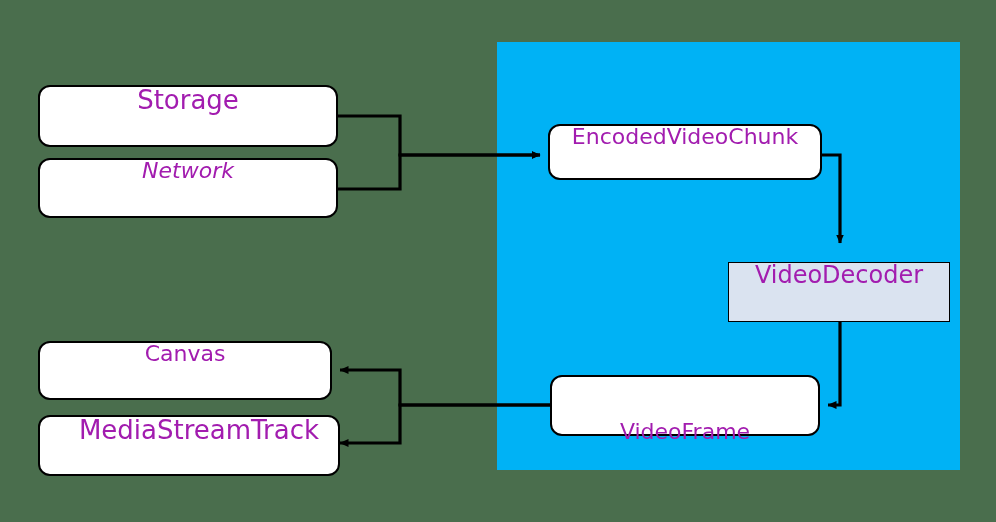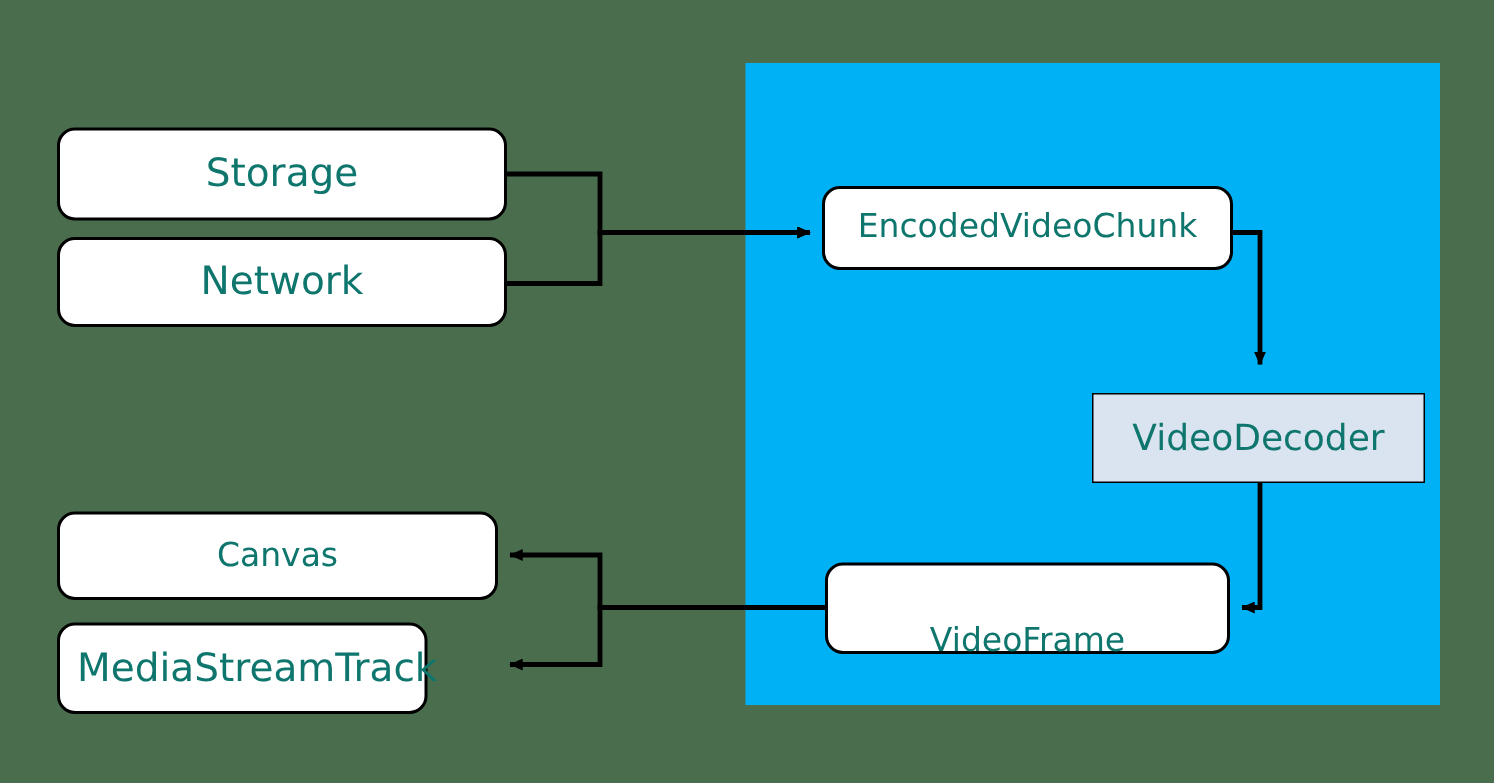--- a/index.html
+++ b/index.html
@@ -16,26 +16,25 @@
     font-family: "DejaVu Sans", sans-serif;
   }
   .blue-panel {
     position: absolute;
     background: #00b2f5;
   }
   .node {
     position: absolute;
     box-sizing: border-box;
     display: flex;
-    align-items: center;
     justify-content: center;
     background: #ffffff;
     border: 2px solid #000000;
     border-radius: 12px;
-    color: #0f766e;
+    color: #a21caf;
     font-family: "DejaVu Sans", sans-serif;
     white-space: nowrap;
     z-index: 5;
   }
   .node.square {
     border-radius: 0;
     border-width: 1px;
     margin-top: 12px;
   }
   .node-label {
@@ -72,32 +71,32 @@
         <path d="M 550 405 L 400 405 L 400 370 L 340 370" marker-end="url(#arrowhead)"></path>
         <path d="M 550 405 L 400 405 L 400 443 L 340 443" marker-end="url(#arrowhead)"></path>
       </g>
   </svg>
 
   <div id="node-layer">
       <div class="node" style="left: 38px; top: 85px; width: 300px; height: 62px; background: rgb(255, 255, 255); border-color: rgb(0, 0, 0);">
         <span class="node-label" style="font-size: 26px;">Storage</span>
       </div>
       <div class="node" style="left: 38px; top: 158px; width: 300px; height: 60px; background: rgb(255, 255, 255); border-color: rgb(0, 0, 0);">
-        <span class="node-label" style="font-size: 26px;">Network</span>
+        <span class="node-label" style="font-size: 22px; font-style: italic;">Network</span>
       </div>
       <div class="node" style="left: 548px; top: 124px; width: 274px; height: 56px; background: rgb(255, 255, 255); border-color: rgb(0, 0, 0);">
         <span class="node-label" style="font-size: 22px;">EncodedVideoChunk</span>
       </div>
       <div class="node square" style="left: 728px; top: 250px; width: 222px; height: 60px; background: rgb(218, 227, 240); border-color: rgb(0, 0, 0);">
         <span class="node-label" style="font-size: 24px;">VideoDecoder</span>
       </div>
       <div class="node" style="left: 550px; top: 375px; width: 270px; height: 61px; background: rgb(255, 255, 255); border-color: rgb(0, 0, 0);">
         <span class="node-label" style="font-size: 22px; margin-top: 44px;">VideoFrame</span>
       </div>
       <div class="node" style="left: 38px; top: 341px; width: 294px; height: 59px; background: rgb(255, 255, 255); border-color: rgb(0, 0, 0);">
         <span class="node-label" style="font-size: 22px;">Canvas</span>
       </div>
-      <div class="node" style="left: 38px; top: 415px; width: 247px; height: 61px; background: rgb(255, 255, 255); border-color: rgb(0, 0, 0); padding-left: 20px;">
+      <div class="node" style="left: 38px; top: 415px; width: 302px; height: 61px; background: rgb(255, 255, 255); border-color: rgb(0, 0, 0); padding-left: 20px;">
         <span class="node-label" style="font-size: 26px;">MediaStreamTrack</span>
       </div>
     </div>
 
 </div>
 
 </body></html>

